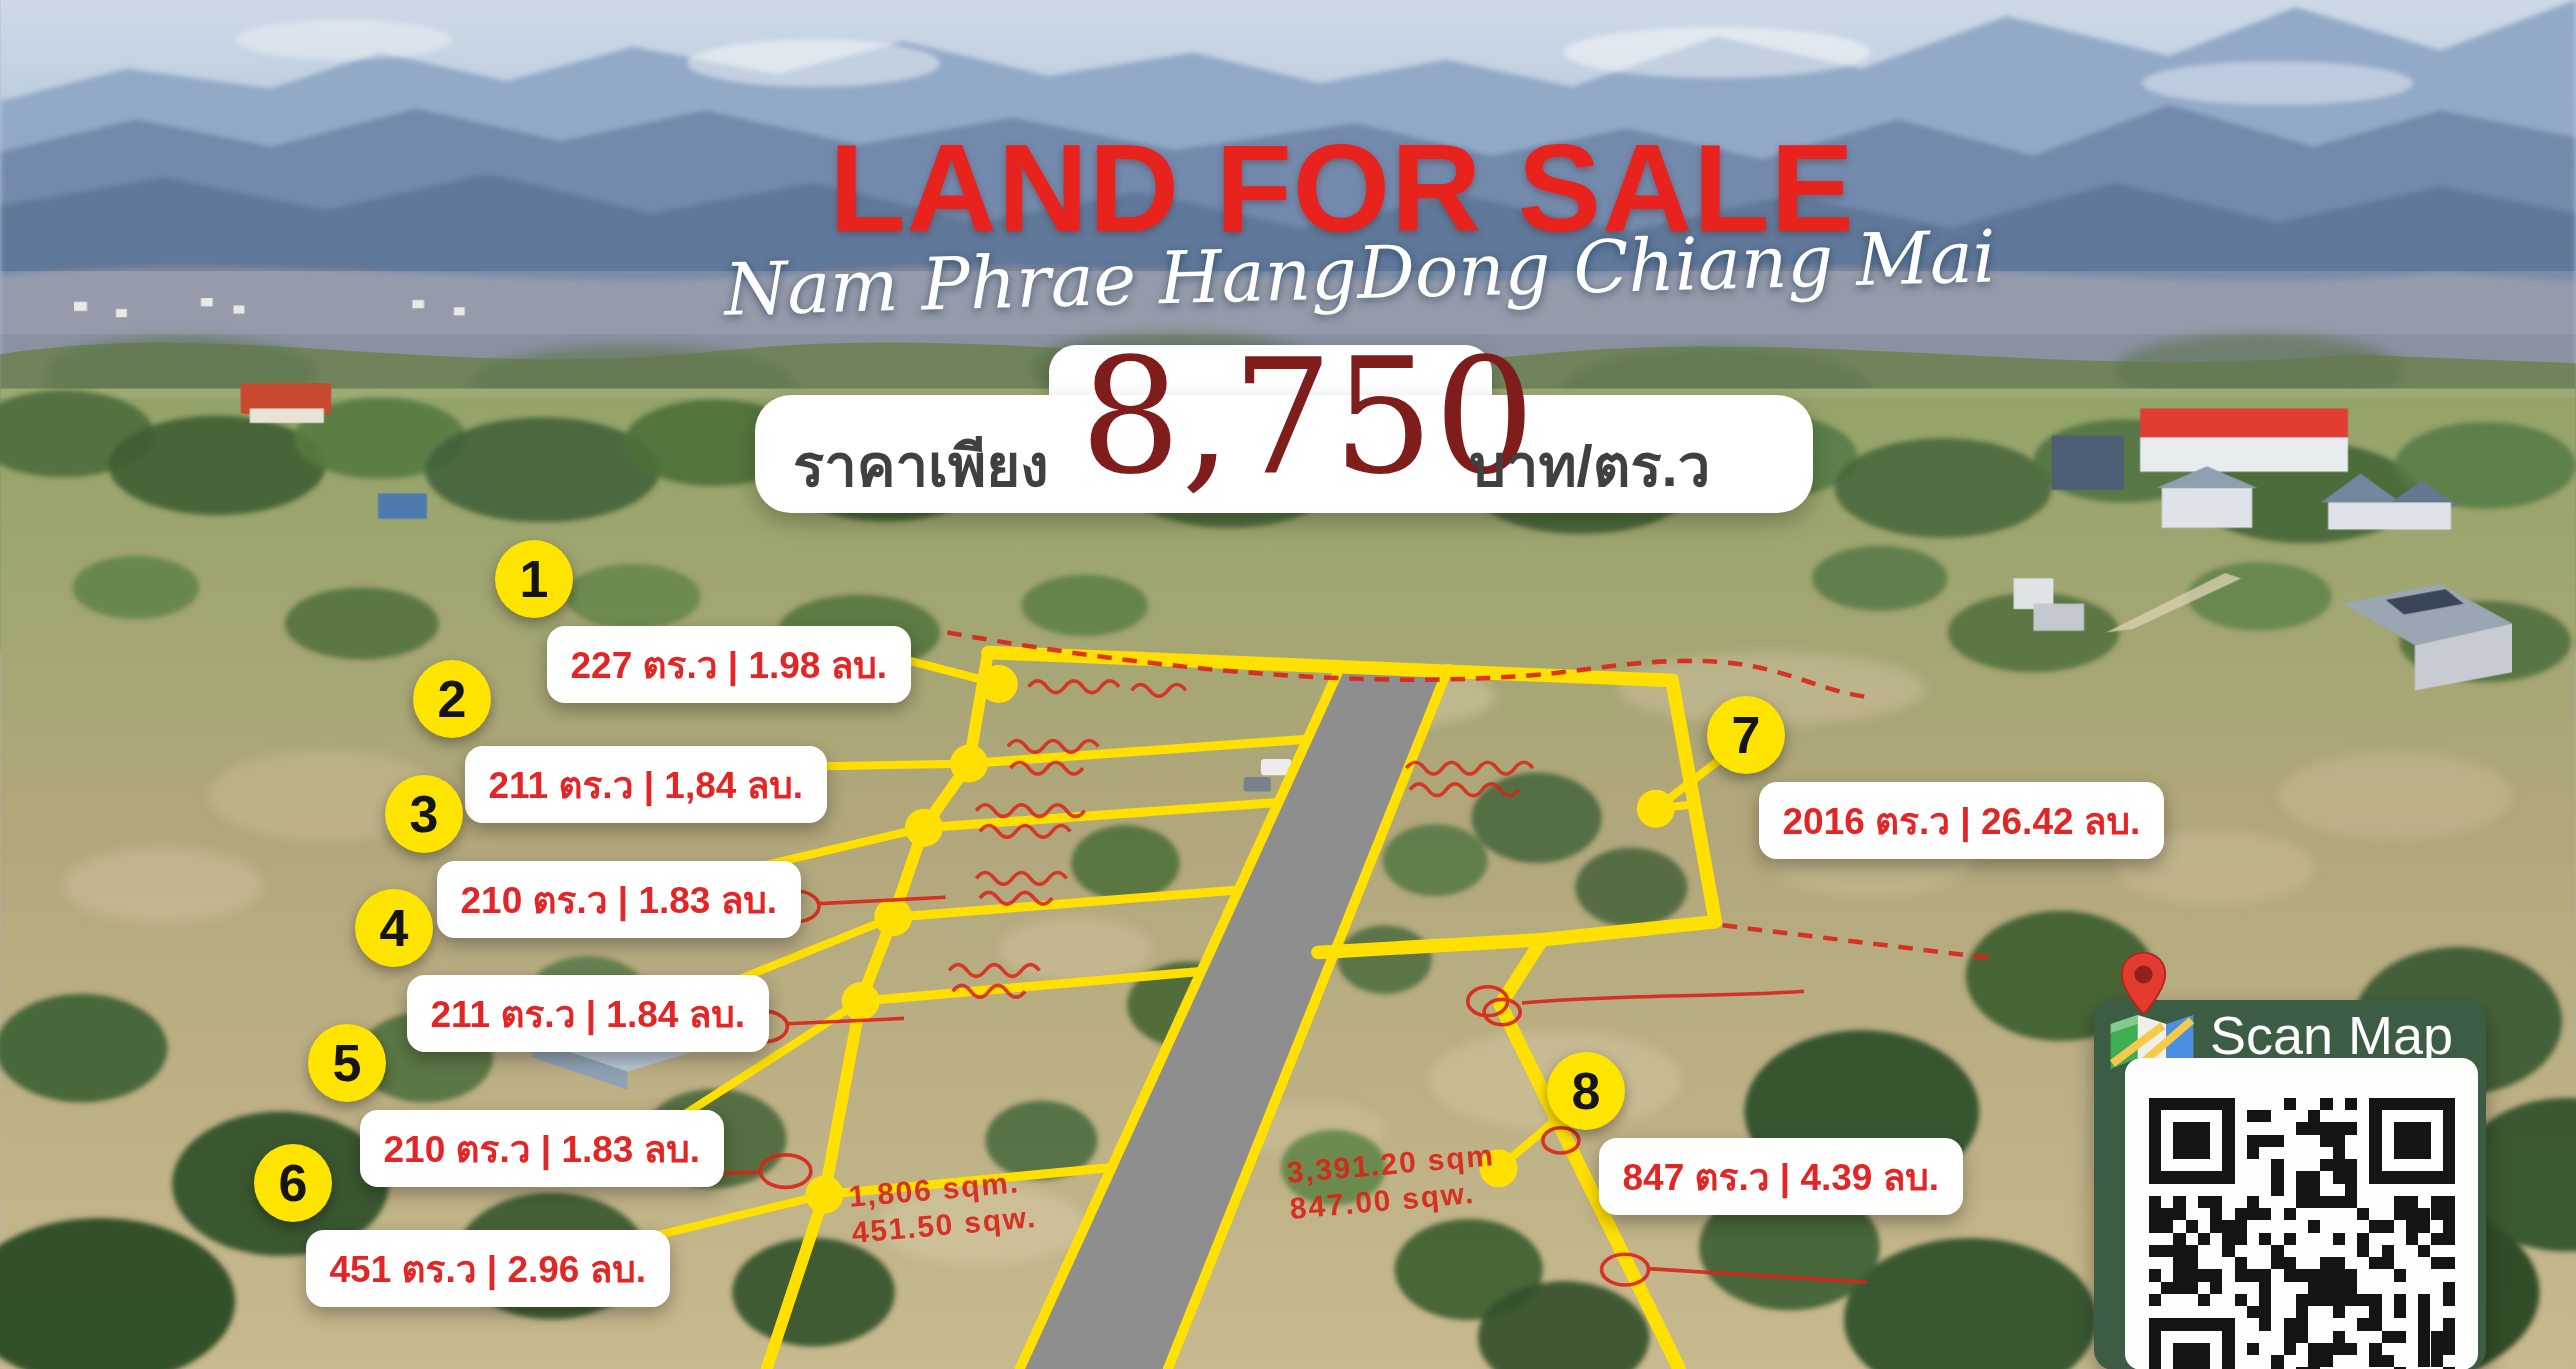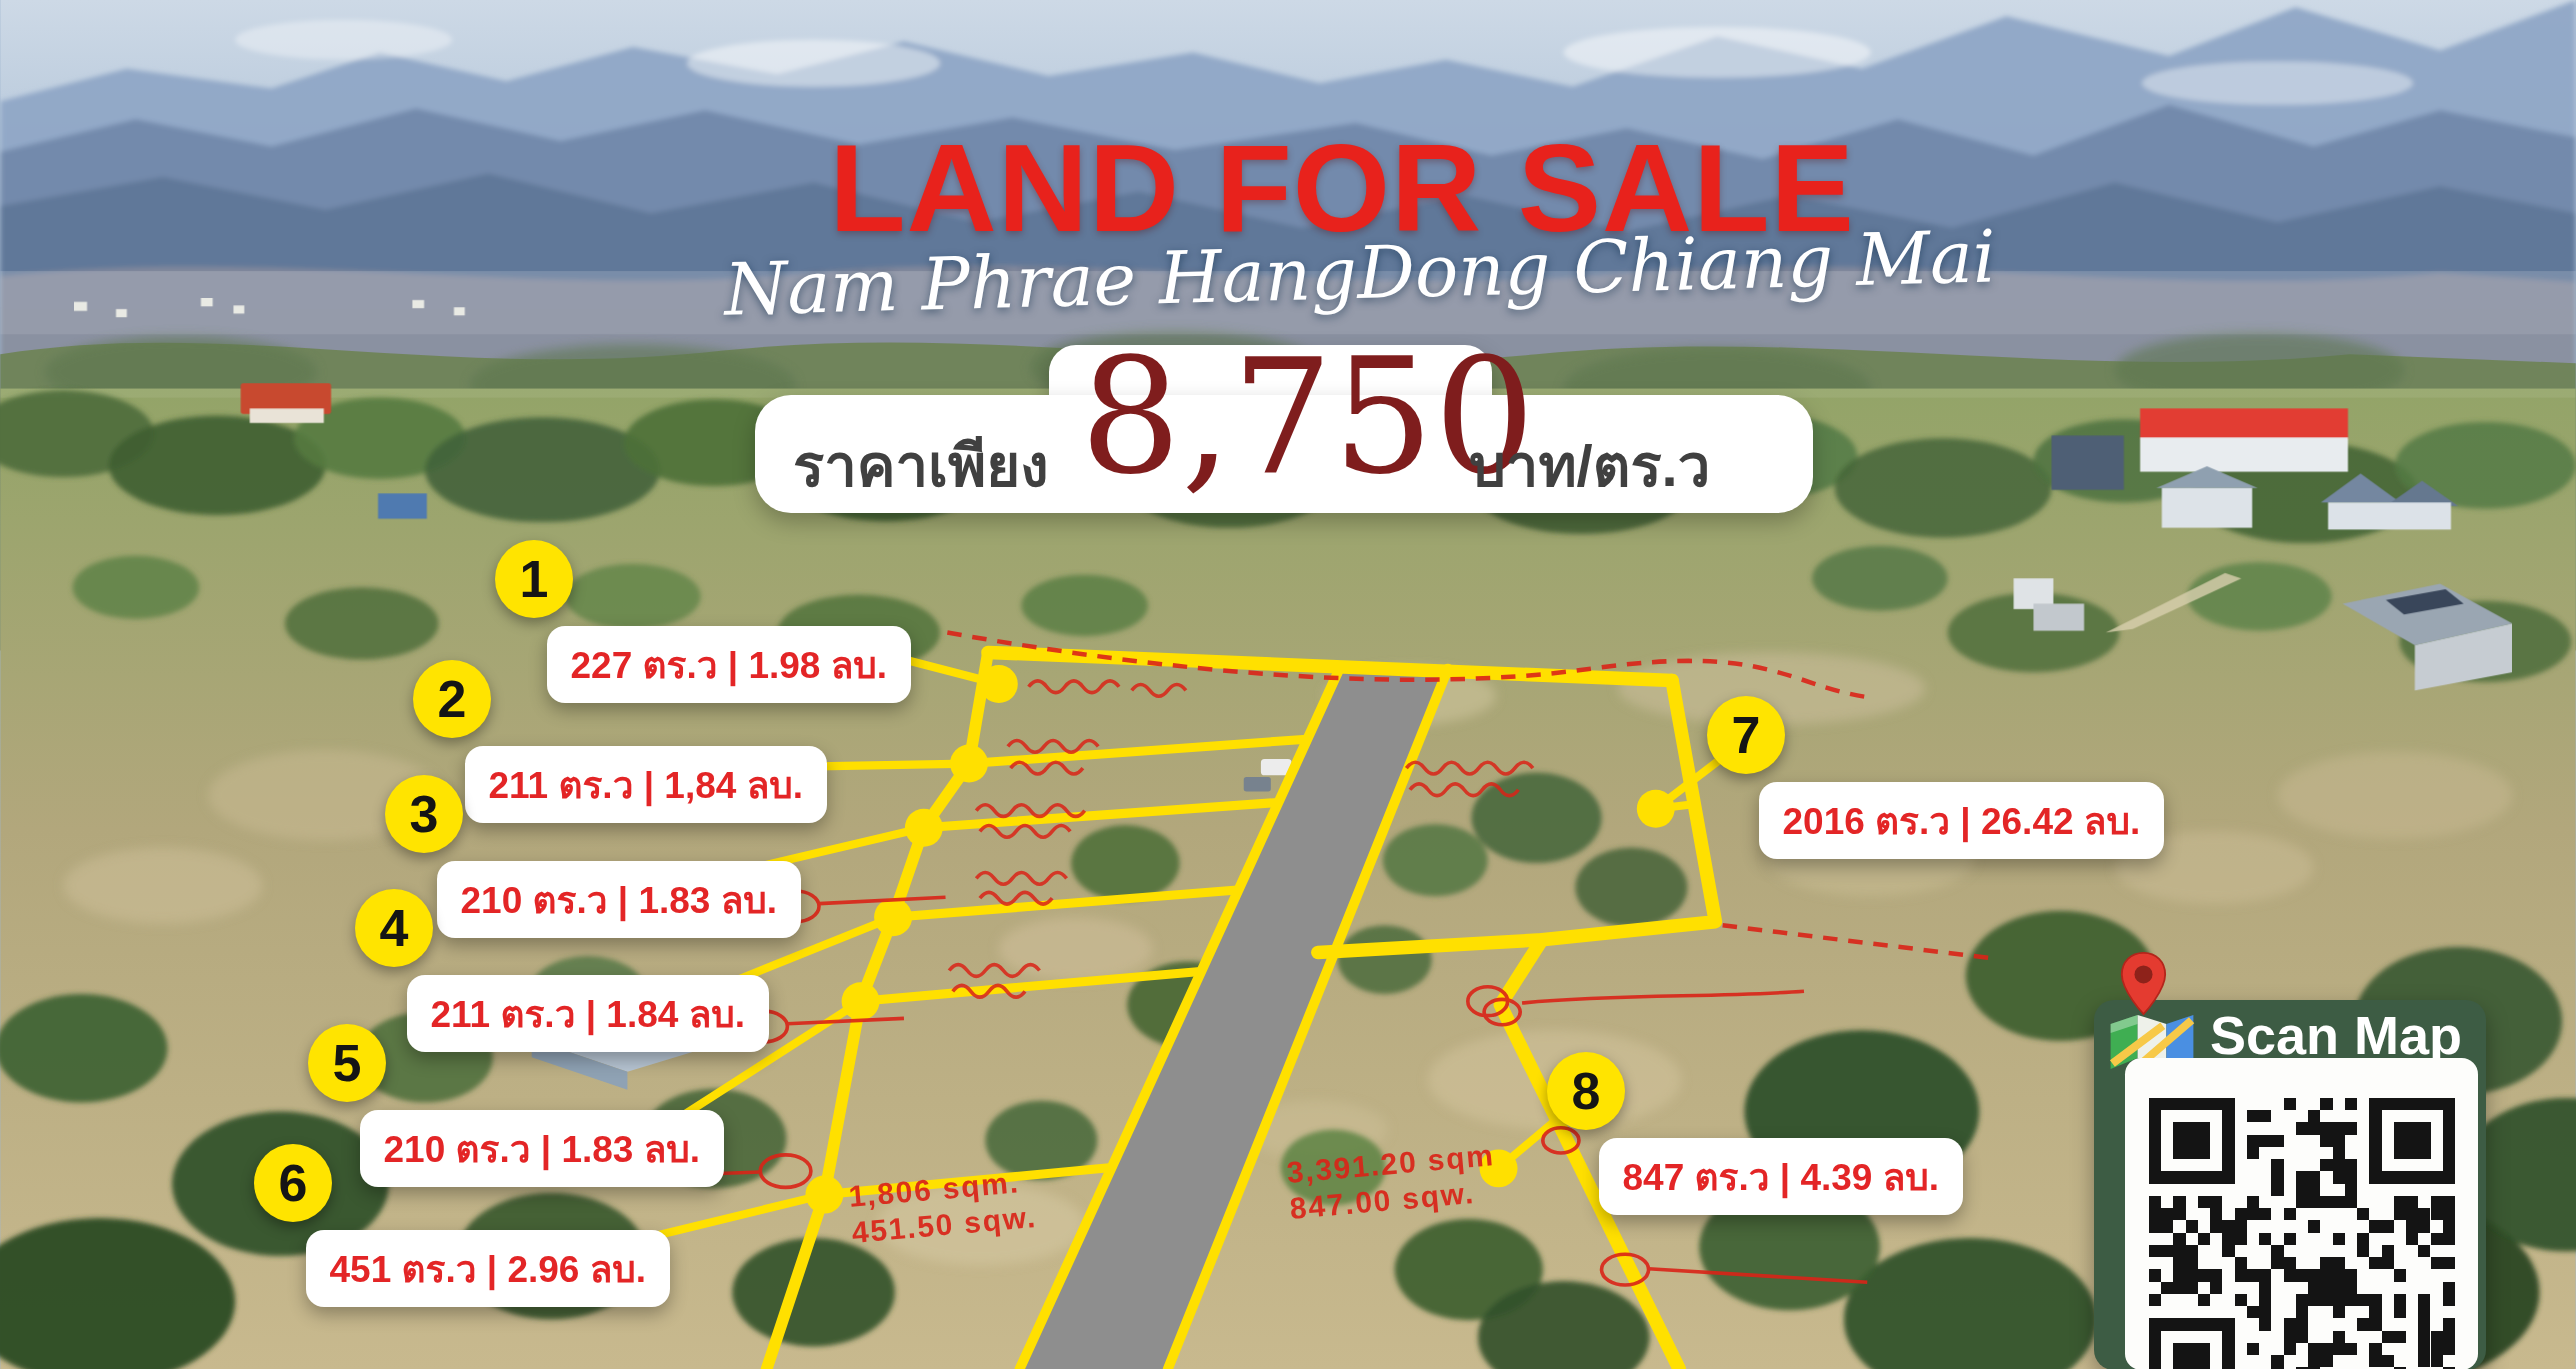--- a/index.html
+++ b/index.html
@@ -38,21 +38,21 @@
         padding:9px 23.5px;color:#e32526;font-weight:bold;font-size:37px;
         white-space:nowrap;box-shadow:0 7.2px 18px rgba(0,0,0,.30);margin-top:6px;}
 
   
   .annot{position:absolute;color:#da2418;font-size:30px;font-weight:bold;letter-spacing:1.8px;
          transform:rotate(-5deg);line-height:1.2;white-space:nowrap;opacity:.92;}
 
   
   .scanmap{position:absolute;left:2094px;top:1000px;width:392px;height:370px;
            background:#3d5c44;border-radius:20px;box-shadow:0 9px 22px rgba(0,0,0,.35);}
-  .scanmap .smlabel{position:absolute;left:116px;top:3.6px;font-size:54px;font-weight:bold;color:#ffffff;white-space:nowrap;}
+  .scanmap .smlabel{position:absolute;left:116px;top:3.6px;font-size:54px;font-weight:normal;color:#ffffff;white-space:nowrap;}
   .scanmap .mapicon{position:absolute;left:12.7px;top:11px;}
   .scanmap .pinicon{position:absolute;left:25px;top:-49px;}
   .qrbox{position:absolute;left:31px;top:58px;width:353px;height:312px;background:#fdfdfb;
          border-radius:16.3px;overflow:hidden;}
   .qrbox svg{position:absolute;left:23.5px;top:40px;}
 </style>
 </head>
 <body>
 
 <div class="scene">

